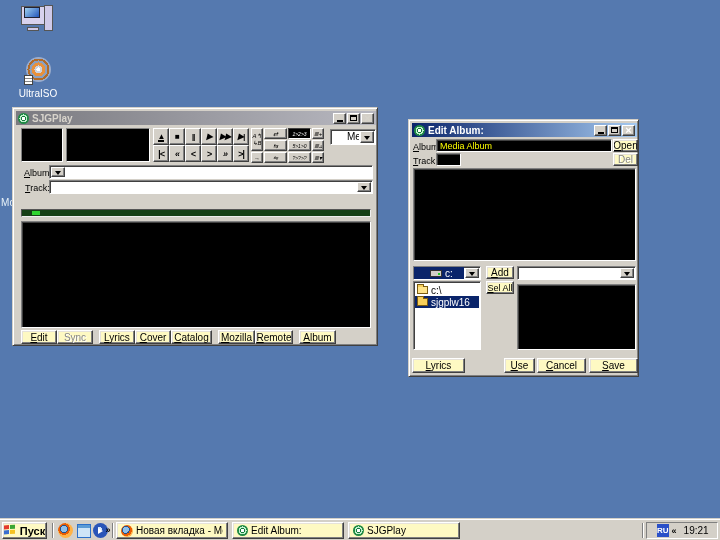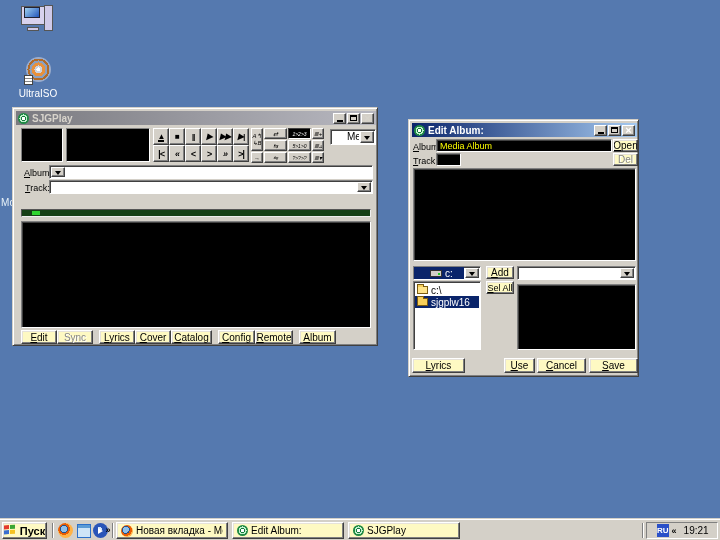--- a/index.html
+++ b/index.html
@@ -353,21 +353,21 @@
     <span class="btn ulf" style="width:36px;">
         <span class="lbl">Lyrics</span>
       </span>
     <span class="btn ulf" style="width:36px;">
         <span class="lbl">Cover</span>
       </span>
     <span class="btn ulf mr6" style="width:41px;">
         <span class="lbl">Catalog</span>
       </span>
     <span class="btn ulf" style="width:37px;">
-        <span class="lbl">Config</span>
+        <span class="lbl">Mozilla</span>
       </span>
     <span class="btn ulf mr6" style="width:38px;">
         <span class="lbl">Remote</span>
       </span>
     <span class="btn ulf" style="width:37px;">
         <span class="lbl">Album</span>
       </span>
   </div>
 </div>
 

